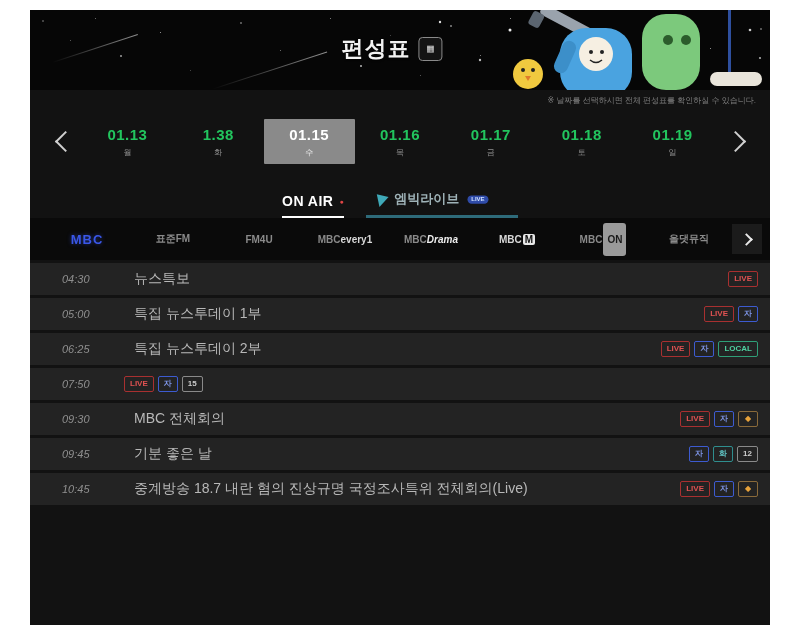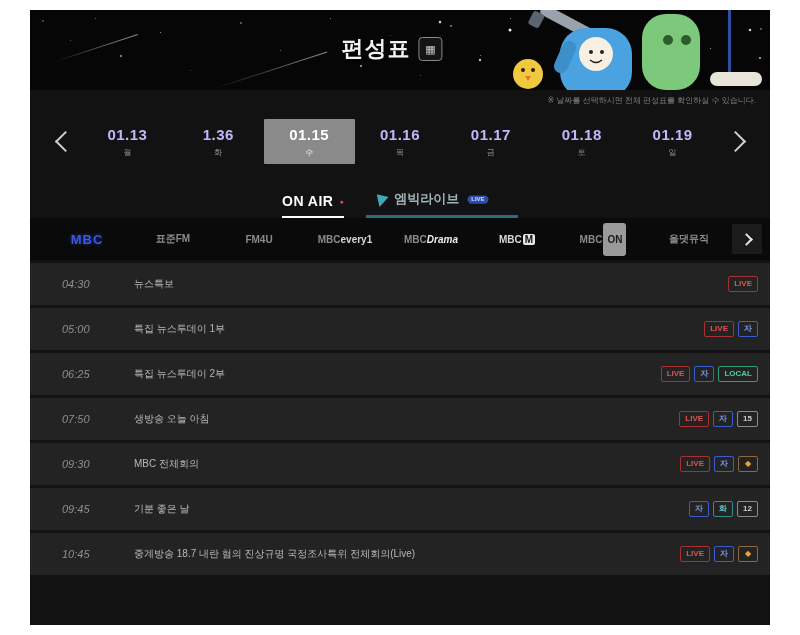--- a/index.html
+++ b/index.html
@@ -8,39 +8,39 @@
     font-family:"Liberation Sans","DejaVu Sans",sans-serif;
     position:relative;overflow:hidden;
   }
   .app{position:absolute;left:30px;top:10px;width:740px;height:615px;background:#121212;overflow:hidden;}
 
   
   .banner{position:relative;height:80px;background:#060606;overflow:hidden;}
   .stars{position:absolute;inset:0;}
   .star{position:absolute;background:#cfcfcf;border-radius:50%;}
   .streak{position:absolute;height:1px;background:linear-gradient(90deg,rgba(255,255,255,0),rgba(255,255,255,.55));transform:rotate(-18deg);}
-  .banner-title-wrap{position:absolute;left:50%;top:24px;transform:translateX(-58%);display:flex;align-items:center;gap:8px;z-index:3;}
+  .banner-title-wrap{position:absolute;left:50%;top:24px;transform:translateX(-58%);display:flex;align-items:center;gap:8px;z-index:3;font-family:Liberation Mono, monospace;}
   .banner-title{color:#f2f2f2;font-size:22px;font-weight:bold;letter-spacing:1px;text-shadow:0 1px 2px #000;}
   .cal-btn{width:22px;height:22px;border:1px solid #8a8a8a;border-radius:4px;background:#141414;
     display:flex;align-items:center;justify-content:center;color:#c9c9c9;font-size:11px;line-height:1;cursor:pointer;}
   .illus{position:absolute;right:0;top:0;height:80px;z-index:2;}
 
   
   .notice-row{height:16px;display:flex;justify-content:flex-end;align-items:center;padding:2px 14px 0 0;}
   .notice{color:#7d7d7d;font-size:8px;text-align:right;}
 
   
   .date-nav{display:flex;align-items:center;height:62px;padding:2px 18px 0 18px;}
   .chev{width:34px;height:40px;display:flex;align-items:center;justify-content:center;cursor:pointer;flex:0 0 auto;}
   .chev i{display:block;width:13px;height:13px;border-left:2px solid #d0d0d0;border-bottom:2px solid #d0d0d0;}
   .chev.left i{transform:rotate(45deg);}
   .chev.right i{transform:rotate(225deg);}
   .date-list{flex:1;display:flex;}
   .date-item{flex:1;text-align:center;padding:7px 0 6px 0;cursor:pointer;border-radius:1px;}
-  .date-item .d-num{color:#c4b5fd;font-size:15px;font-weight:bold;letter-spacing:.5px;}
+  .date-item .d-num{color:#22c55e;font-size:15px;font-weight:bold;letter-spacing:.5px;}
   .date-item .d-day{color:#8f8f8f;font-size:8px;margin-top:4px;}
   .date-item.selected{background:#8a8a8a;}
   .date-item.selected .d-num{color:#ffffff;}
   .date-item.selected .d-day{color:#f2f2f2;}
 
   
   .sub-tabs{display:flex;justify-content:center;align-items:flex-end;gap:22px;height:46px;padding-bottom:0;}
   .tab{cursor:pointer;padding-bottom:7px;display:flex;align-items:center;gap:5px;}
   .tab-onair{border-bottom:2px solid #ffffff;color:#ffffff;font-weight:bold;font-size:14px;letter-spacing:.5px;}
   .tab-onair sup{color:#e04545;font-size:7px;margin-left:1px;}
@@ -57,23 +57,23 @@
   .p-gray{color:#8a8a8a;font-weight:bold;}
   .p-white{color:#d8d8d8;font-weight:bold;}
   .p-whitebold{color:#eeeeee;font-weight:bold;font-style:italic;}
   .p-boxed{color:#111;background:#e8e8e8;border-radius:2px;font-weight:bold;padding:0 2px;margin-left:1px;}
   .p-filled{color:#1a1a1a;background:#9a9a9a;border-radius:3px;font-weight:bold;padding:11px 4px;margin-left:1px;}
   .ch-more{width:30px;height:30px;background:#1b1b1b;display:flex;align-items:center;justify-content:center;cursor:pointer;flex:0 0 auto;}
   .ch-more i{display:block;width:7px;height:7px;border-left:2px solid #e8e8e8;border-bottom:2px solid #e8e8e8;transform:rotate(225deg);margin-right:2px;}
 
   
   .schedule{padding:3px 0 0 0;}
-  .s-row{display:flex;align-items:center;height:42px;background:#232323;margin-bottom:3px;cursor:pointer;}
+  .s-row{display:flex;align-items:center;height:32px;background:#232323;margin-bottom:3px;cursor:pointer;}
   .s-time{width:62px;margin-left:32px;color:#8f8f8f;font-size:11px;font-style:italic;flex:0 0 auto;}
-  .s-title{color:#b8b8b8;font-size:10px;flex:1;padding-left:10px;white-space:nowrap;overflow:hidden;text-overflow:ellipsis;}
+  .s-title{color:#b8b8b8;font-size:14px;flex:1;padding-left:10px;white-space:nowrap;overflow:hidden;text-overflow:ellipsis;}
   .s-badges{display:flex;gap:4px;margin-right:12px;flex:0 0 auto;}
   .badge{font-size:8px;font-weight:bold;border:1px solid #777;color:#ccc;border-radius:2px;padding:3px 5px;line-height:1;min-width:8px;text-align:center;}
   .badge.live{border-color:#a83030;color:#e05252;}
   .badge.caption{border-color:#3d5bd0;color:#7f96e8;}
   .badge.local{border-color:#2f9e77;color:#4fd0a0;}
   .badge.age{border-color:#8a8a8a;color:#cccccc;}
   .badge.ad{border-color:#2f8e8e;color:#5fc0c0;}
   .badge.sign{border-color:#8a6a3a;color:#e8a23a;}
 </style>
 </head>
@@ -151,21 +151,21 @@
   <div class="date-nav">
     <div class="chev left">
         <i></i>
       </div>
     <div class="date-list">
         <div class="date-item">
           <div class="d-num">01.13</div>
           <div class="d-day">월</div>
         </div>
         <div class="date-item">
-          <div class="d-num">1.36</div>
+          <div class="d-num">1.38</div>
           <div class="d-day">화</div>
         </div>
         <div class="date-item selected">
           <div class="d-num">01.15</div>
           <div class="d-day">수</div>
         </div>
         <div class="date-item">
           <div class="d-num">01.16</div>
           <div class="d-day">목</div>
         </div>
@@ -235,21 +235,20 @@
         <span class="s-time">06:25</span>
         <span class="s-title">특집 뉴스투데이 2부</span>
         <span class="s-badges">
           <span class="badge live">LIVE</span>
           <span class="badge caption">자</span>
           <span class="badge local">LOCAL</span>
         </span>
       </div>
       <div class="s-row">
         <span class="s-time">07:50</span>
-        <span class="s-title">생방송 오늘 아침</span>
         <span class="s-badges">
           <span class="badge live">LIVE</span>
           <span class="badge caption">자</span>
           <span class="badge age">15</span>
         </span>
       </div>
       <div class="s-row">
         <span class="s-time">09:30</span>
         <span class="s-title">MBC 전체회의</span>
         <span class="s-badges">

